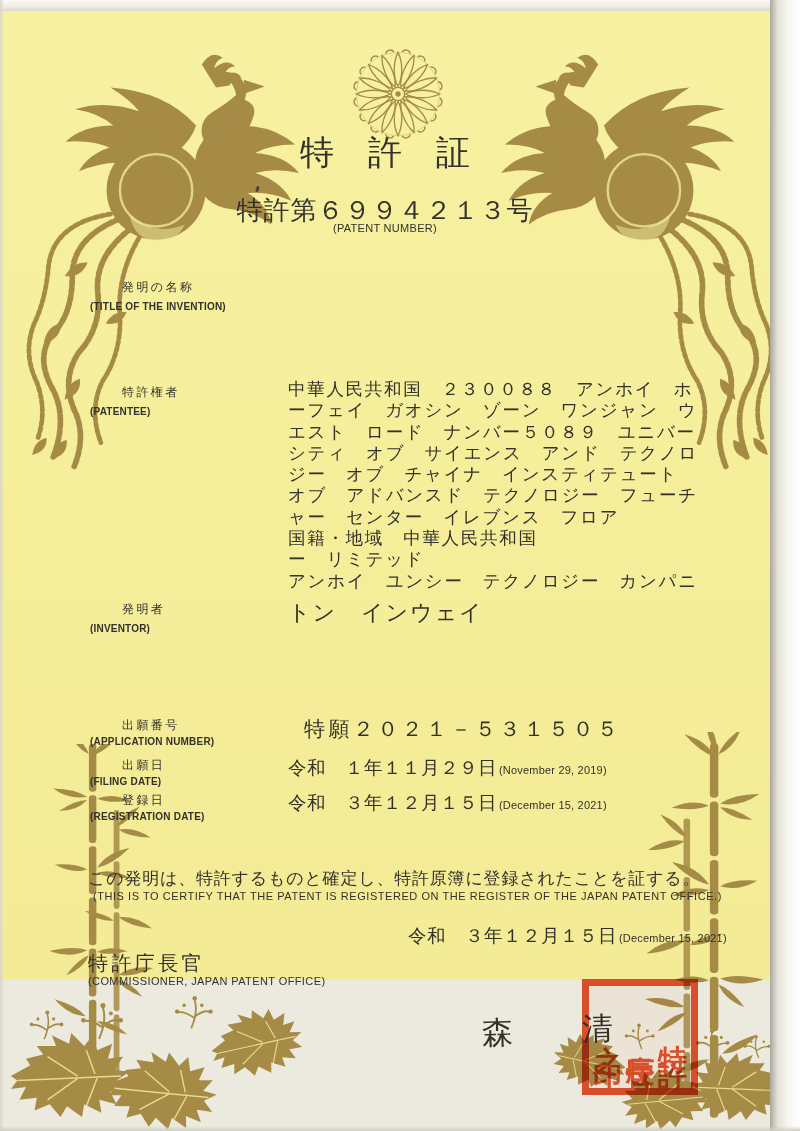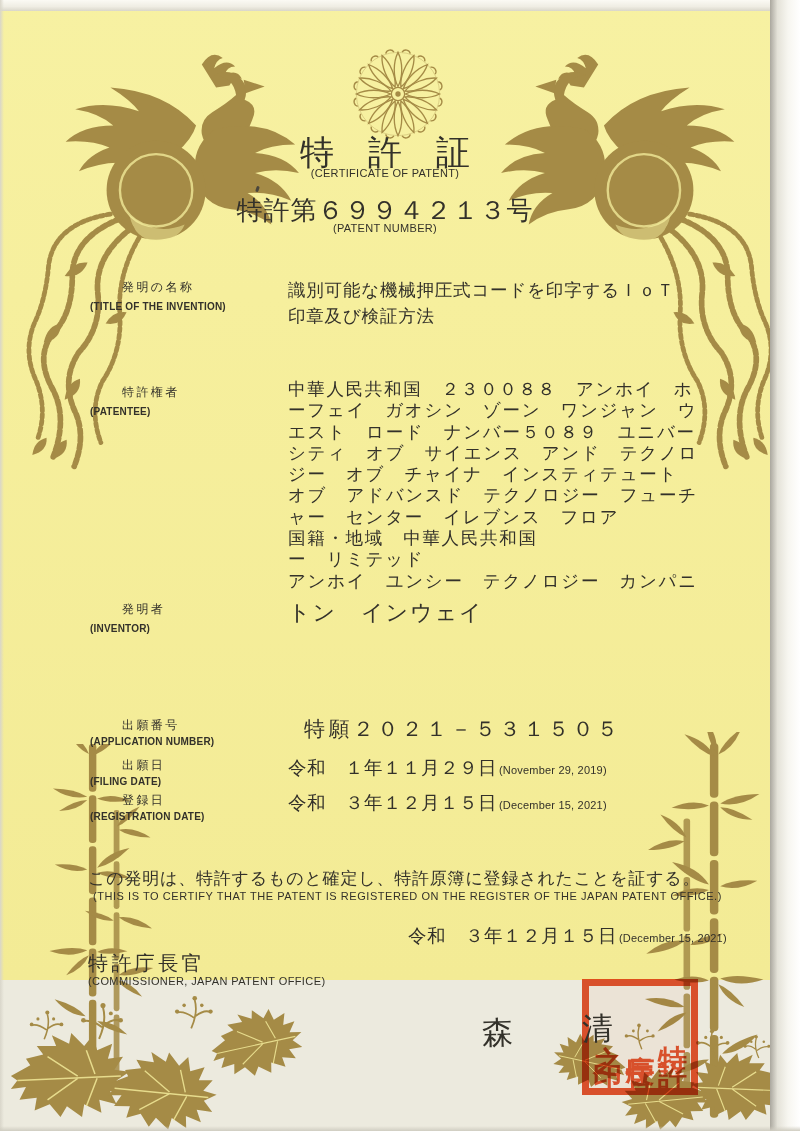--- a/index.html
+++ b/index.html
@@ -223,30 +223,25 @@
     </svg>
   <svg class="abs deco" style="left:2px;top:984px;width:300px;height:147px;z-index:2">
       <use href="#kiku"></use>
     </svg>
   <svg class="abs deco mirror" style="left:548px;top:1014px;width:250px;height:117px;z-index:2">
       <use href="#kiku"></use>
     </svg>
   <div class="abs speck"></div>
 
   <div class="abs ctr jp doc-title" style="top:130px">特　許　証</div>
-  <div class="abs ctr en doc-title-en" style="top:167px">(CERTIFICATE OF PATENT)</div>
   <div class="abs ctr jp pat-num" style="top:193px">特許第６９９４２１３号</div>
   <div class="abs ctr en pat-num-en" style="top:222px">(PATENT NUMBER)</div>
 
   <div class="abs jp jl" style="left:90px;top:279px">発明の名称</div>
   <div class="abs en el" style="left:90px;top:301px">(TITLE OF THE INVENTION)</div>
-  <div class="abs jp vwrap v-title" style="left:288px;top:277px">
-    <div>識別可能な機械押圧式コードを印字するＩｏＴ</div>
-    <div>印章及び検証方法</div>
-  </div>
 
   <div class="abs jp jl" style="left:90px;top:384px">特許権者</div>
   <div class="abs en el" style="left:90px;top:406px">(PATENTEE)</div>
   <div class="abs jp vwrap v-pat" style="left:288px;top:379px">
     <div>中華人民共和国　２３００８８　アンホイ　ホ</div>
     <div>ーフェイ　ガオシン　ゾーン　ワンジャン　ウ</div>
     <div>エスト　ロード　ナンバー５０８９　ユニバー</div>
     <div>シティ　オブ　サイエンス　アンド　テクノロ</div>
     <div>ジー　オブ　チャイナ　インスティテュート</div>
     <div>オブ　アドバンスド　テクノロジー　フューチ</div>

